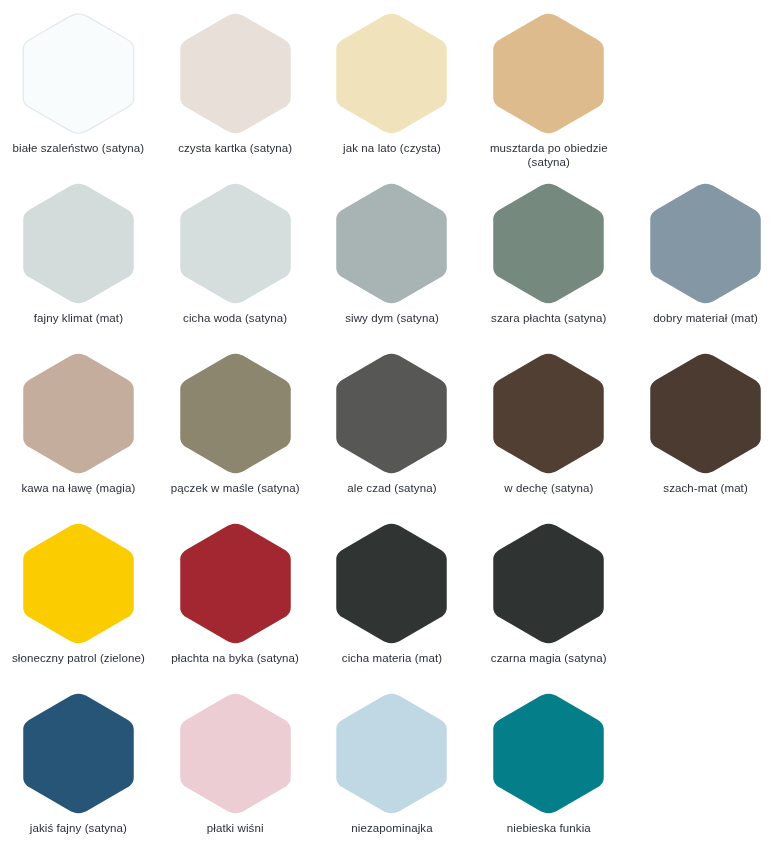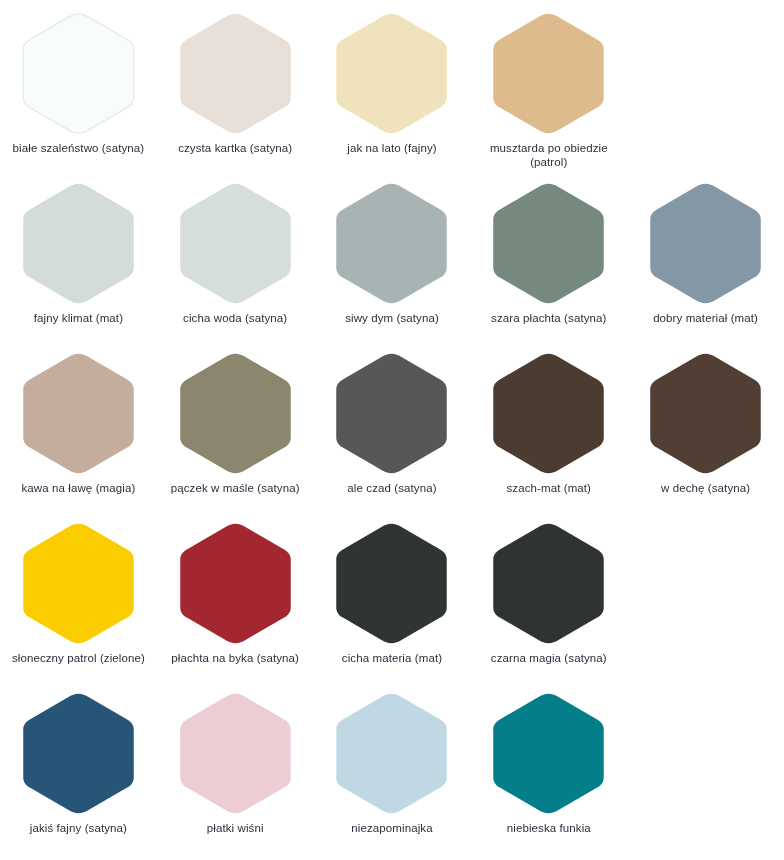--- a/index.html
+++ b/index.html
@@ -88,31 +88,31 @@
         <div class="swatch-label">czysta kartka (satyna)</div>
       </div>
       <div class="swatch-cell">
         <div class="swatch-hex-wrap">
           <div class="swatch-hex">
             <svg viewBox="0 0 100 100" xmlns="http://www.w3.org/2000/svg">
               <path d="M50 3 C53 3 55.5 4.2 57.2 5.2 L88 23 C91.5 25 93.5 27.5 93.5 31 L93.5 69 C93.5 72.5 91.5 75 88 77 L57.2 94.8 C55.5 95.8 53 97 50 97 C47 97 44.5 95.8 42.8 94.8 L12 77 C8.5 75 6.5 72.5 6.5 69 L6.5 31 C6.5 27.5 8.5 25 12 23 L42.8 5.2 C44.5 4.2 47 3 50 3 Z" fill="#f0e3bc"></path>
             </svg>
           </div>
         </div>
-        <div class="swatch-label">jak na lato (fajny)</div>
+        <div class="swatch-label">jak na lato (czysta)</div>
       </div>
       <div class="swatch-cell">
         <div class="swatch-hex-wrap">
           <div class="swatch-hex">
             <svg viewBox="0 0 100 100" xmlns="http://www.w3.org/2000/svg">
               <path d="M50 3 C53 3 55.5 4.2 57.2 5.2 L88 23 C91.5 25 93.5 27.5 93.5 31 L93.5 69 C93.5 72.5 91.5 75 88 77 L57.2 94.8 C55.5 95.8 53 97 50 97 C47 97 44.5 95.8 42.8 94.8 L12 77 C8.5 75 6.5 72.5 6.5 69 L6.5 31 C6.5 27.5 8.5 25 12 23 L42.8 5.2 C44.5 4.2 47 3 50 3 Z" fill="#ddbb8c"></path>
             </svg>
           </div>
         </div>
-        <div class="swatch-label">musztarda po obiedzie (patrol)</div>
+        <div class="swatch-label">musztarda po obiedzie (satyna)</div>
       </div>
     </div>
     <div class="swatch-row">
       <div class="swatch-cell">
         <div class="swatch-hex-wrap">
           <div class="swatch-hex">
             <svg viewBox="0 0 100 100" xmlns="http://www.w3.org/2000/svg">
               <path d="M50 3 C53 3 55.5 4.2 57.2 5.2 L88 23 C91.5 25 93.5 27.5 93.5 31 L93.5 69 C93.5 72.5 91.5 75 88 77 L57.2 94.8 C55.5 95.8 53 97 50 97 C47 97 44.5 95.8 42.8 94.8 L12 77 C8.5 75 6.5 72.5 6.5 69 L6.5 31 C6.5 27.5 8.5 25 12 23 L42.8 5.2 C44.5 4.2 47 3 50 3 Z" fill="#d3dcda"></path>
             </svg>
           </div>
@@ -188,35 +188,35 @@
               <path d="M50 3 C53 3 55.5 4.2 57.2 5.2 L88 23 C91.5 25 93.5 27.5 93.5 31 L93.5 69 C93.5 72.5 91.5 75 88 77 L57.2 94.8 C55.5 95.8 53 97 50 97 C47 97 44.5 95.8 42.8 94.8 L12 77 C8.5 75 6.5 72.5 6.5 69 L6.5 31 C6.5 27.5 8.5 25 12 23 L42.8 5.2 C44.5 4.2 47 3 50 3 Z" fill="#575755"></path>
             </svg>
           </div>
         </div>
         <div class="swatch-label">ale czad (satyna)</div>
       </div>
       <div class="swatch-cell">
         <div class="swatch-hex-wrap">
           <div class="swatch-hex">
             <svg viewBox="0 0 100 100" xmlns="http://www.w3.org/2000/svg">
+              <path d="M50 3 C53 3 55.5 4.2 57.2 5.2 L88 23 C91.5 25 93.5 27.5 93.5 31 L93.5 69 C93.5 72.5 91.5 75 88 77 L57.2 94.8 C55.5 95.8 53 97 50 97 C47 97 44.5 95.8 42.8 94.8 L12 77 C8.5 75 6.5 72.5 6.5 69 L6.5 31 C6.5 27.5 8.5 25 12 23 L42.8 5.2 C44.5 4.2 47 3 50 3 Z" fill="#513f34"></path>
+            </svg>
+          </div>
+        </div>
+        <div class="swatch-label">w dechę (satyna)</div>
+      </div>
+      <div class="swatch-cell">
+        <div class="swatch-hex-wrap">
+          <div class="swatch-hex">
+            <svg viewBox="0 0 100 100" xmlns="http://www.w3.org/2000/svg">
               <path d="M50 3 C53 3 55.5 4.2 57.2 5.2 L88 23 C91.5 25 93.5 27.5 93.5 31 L93.5 69 C93.5 72.5 91.5 75 88 77 L57.2 94.8 C55.5 95.8 53 97 50 97 C47 97 44.5 95.8 42.8 94.8 L12 77 C8.5 75 6.5 72.5 6.5 69 L6.5 31 C6.5 27.5 8.5 25 12 23 L42.8 5.2 C44.5 4.2 47 3 50 3 Z" fill="#4c3b30"></path>
             </svg>
           </div>
         </div>
         <div class="swatch-label">szach-mat (mat)</div>
-      </div>
-      <div class="swatch-cell">
-        <div class="swatch-hex-wrap">
-          <div class="swatch-hex">
-            <svg viewBox="0 0 100 100" xmlns="http://www.w3.org/2000/svg">
-              <path d="M50 3 C53 3 55.5 4.2 57.2 5.2 L88 23 C91.5 25 93.5 27.5 93.5 31 L93.5 69 C93.5 72.5 91.5 75 88 77 L57.2 94.8 C55.5 95.8 53 97 50 97 C47 97 44.5 95.8 42.8 94.8 L12 77 C8.5 75 6.5 72.5 6.5 69 L6.5 31 C6.5 27.5 8.5 25 12 23 L42.8 5.2 C44.5 4.2 47 3 50 3 Z" fill="#513f34"></path>
-            </svg>
-          </div>
-        </div>
-        <div class="swatch-label">w dechę (satyna)</div>
       </div>
     </div>
     <div class="swatch-row">
       <div class="swatch-cell">
         <div class="swatch-hex-wrap">
           <div class="swatch-hex">
             <svg viewBox="0 0 100 100" xmlns="http://www.w3.org/2000/svg">
               <path d="M50 3 C53 3 55.5 4.2 57.2 5.2 L88 23 C91.5 25 93.5 27.5 93.5 31 L93.5 69 C93.5 72.5 91.5 75 88 77 L57.2 94.8 C55.5 95.8 53 97 50 97 C47 97 44.5 95.8 42.8 94.8 L12 77 C8.5 75 6.5 72.5 6.5 69 L6.5 31 C6.5 27.5 8.5 25 12 23 L42.8 5.2 C44.5 4.2 47 3 50 3 Z" fill="#fbcd00"></path>
             </svg>
           </div>

